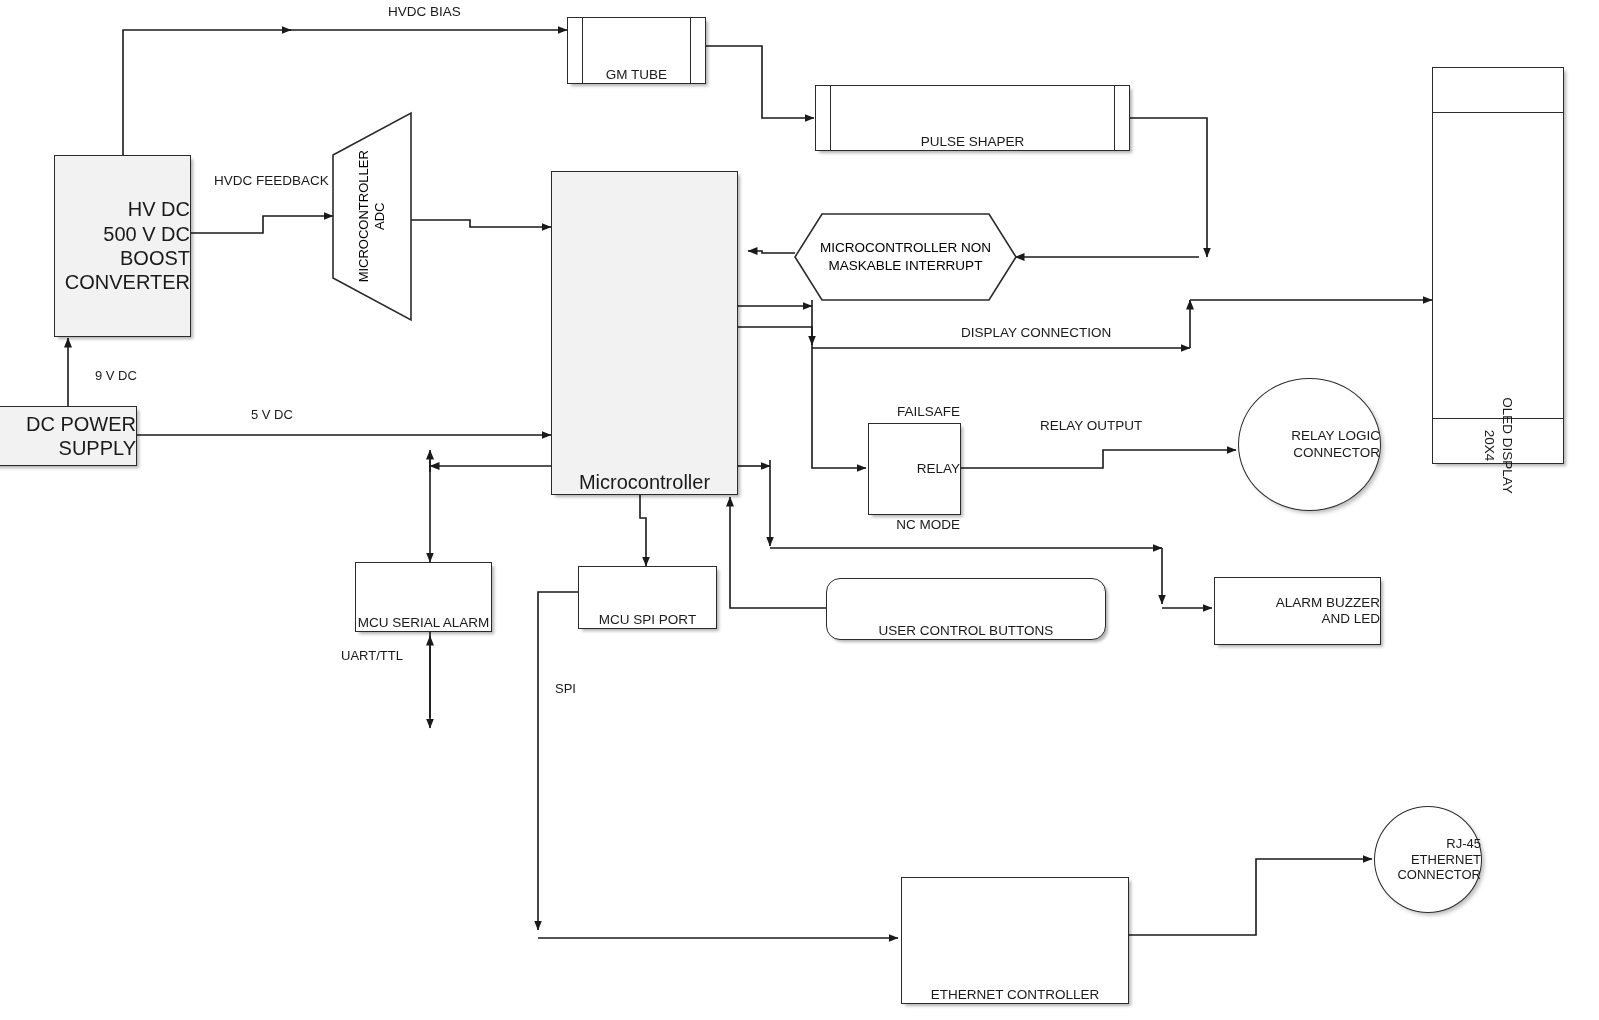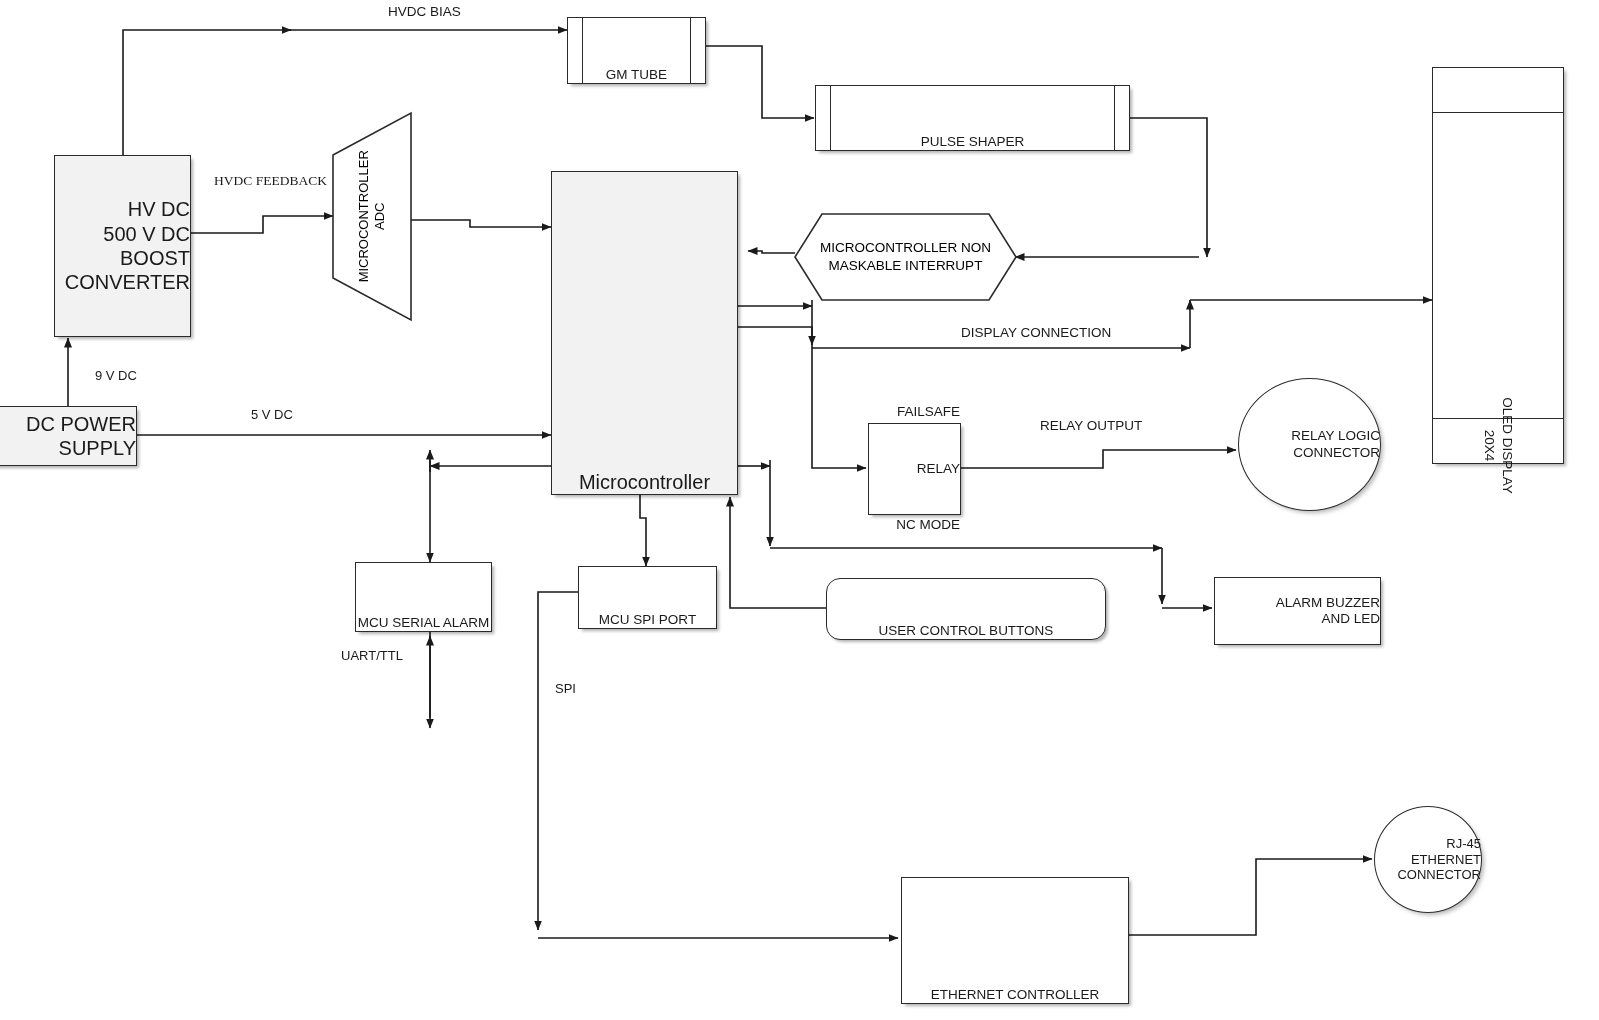--- a/index.html
+++ b/index.html
@@ -207,21 +207,21 @@
   </div>
 
   <div class="node ellipse f13" style="left:1374px;top:806px;width:108px;height:107px;flex-direction:column;">
     <span>RJ-45</span>
     <span>ETHERNET</span>
     <span>CONNECTOR</span>
   </div>
 
   <div class="lbl f14" style="left:388px;top:4px;">HVDC BIAS</div>
 
-  <div class="lbl f14" style="left:214px;top:173px;font-family:Liberation Serif, serif;">HVDC FEEDBACK</div>
+  <div class="lbl f14" style="left:214px;top:173px;">HVDC FEEDBACK</div>
 
   <div class="lbl f13" style="left:95px;top:368px;">9 V DC</div>
 
   <div class="lbl f13" style="left:251px;top:407px;">5 V DC</div>
 
   <div class="lbl f14" style="left:961px;top:325px;">DISPLAY CONNECTION</div>
 
   <div class="lbl f14" style="left:1040px;top:418px;">RELAY OUTPUT</div>
 
   <div class="lbl f13" style="left:341px;top:648px;">UART/TTL</div>

